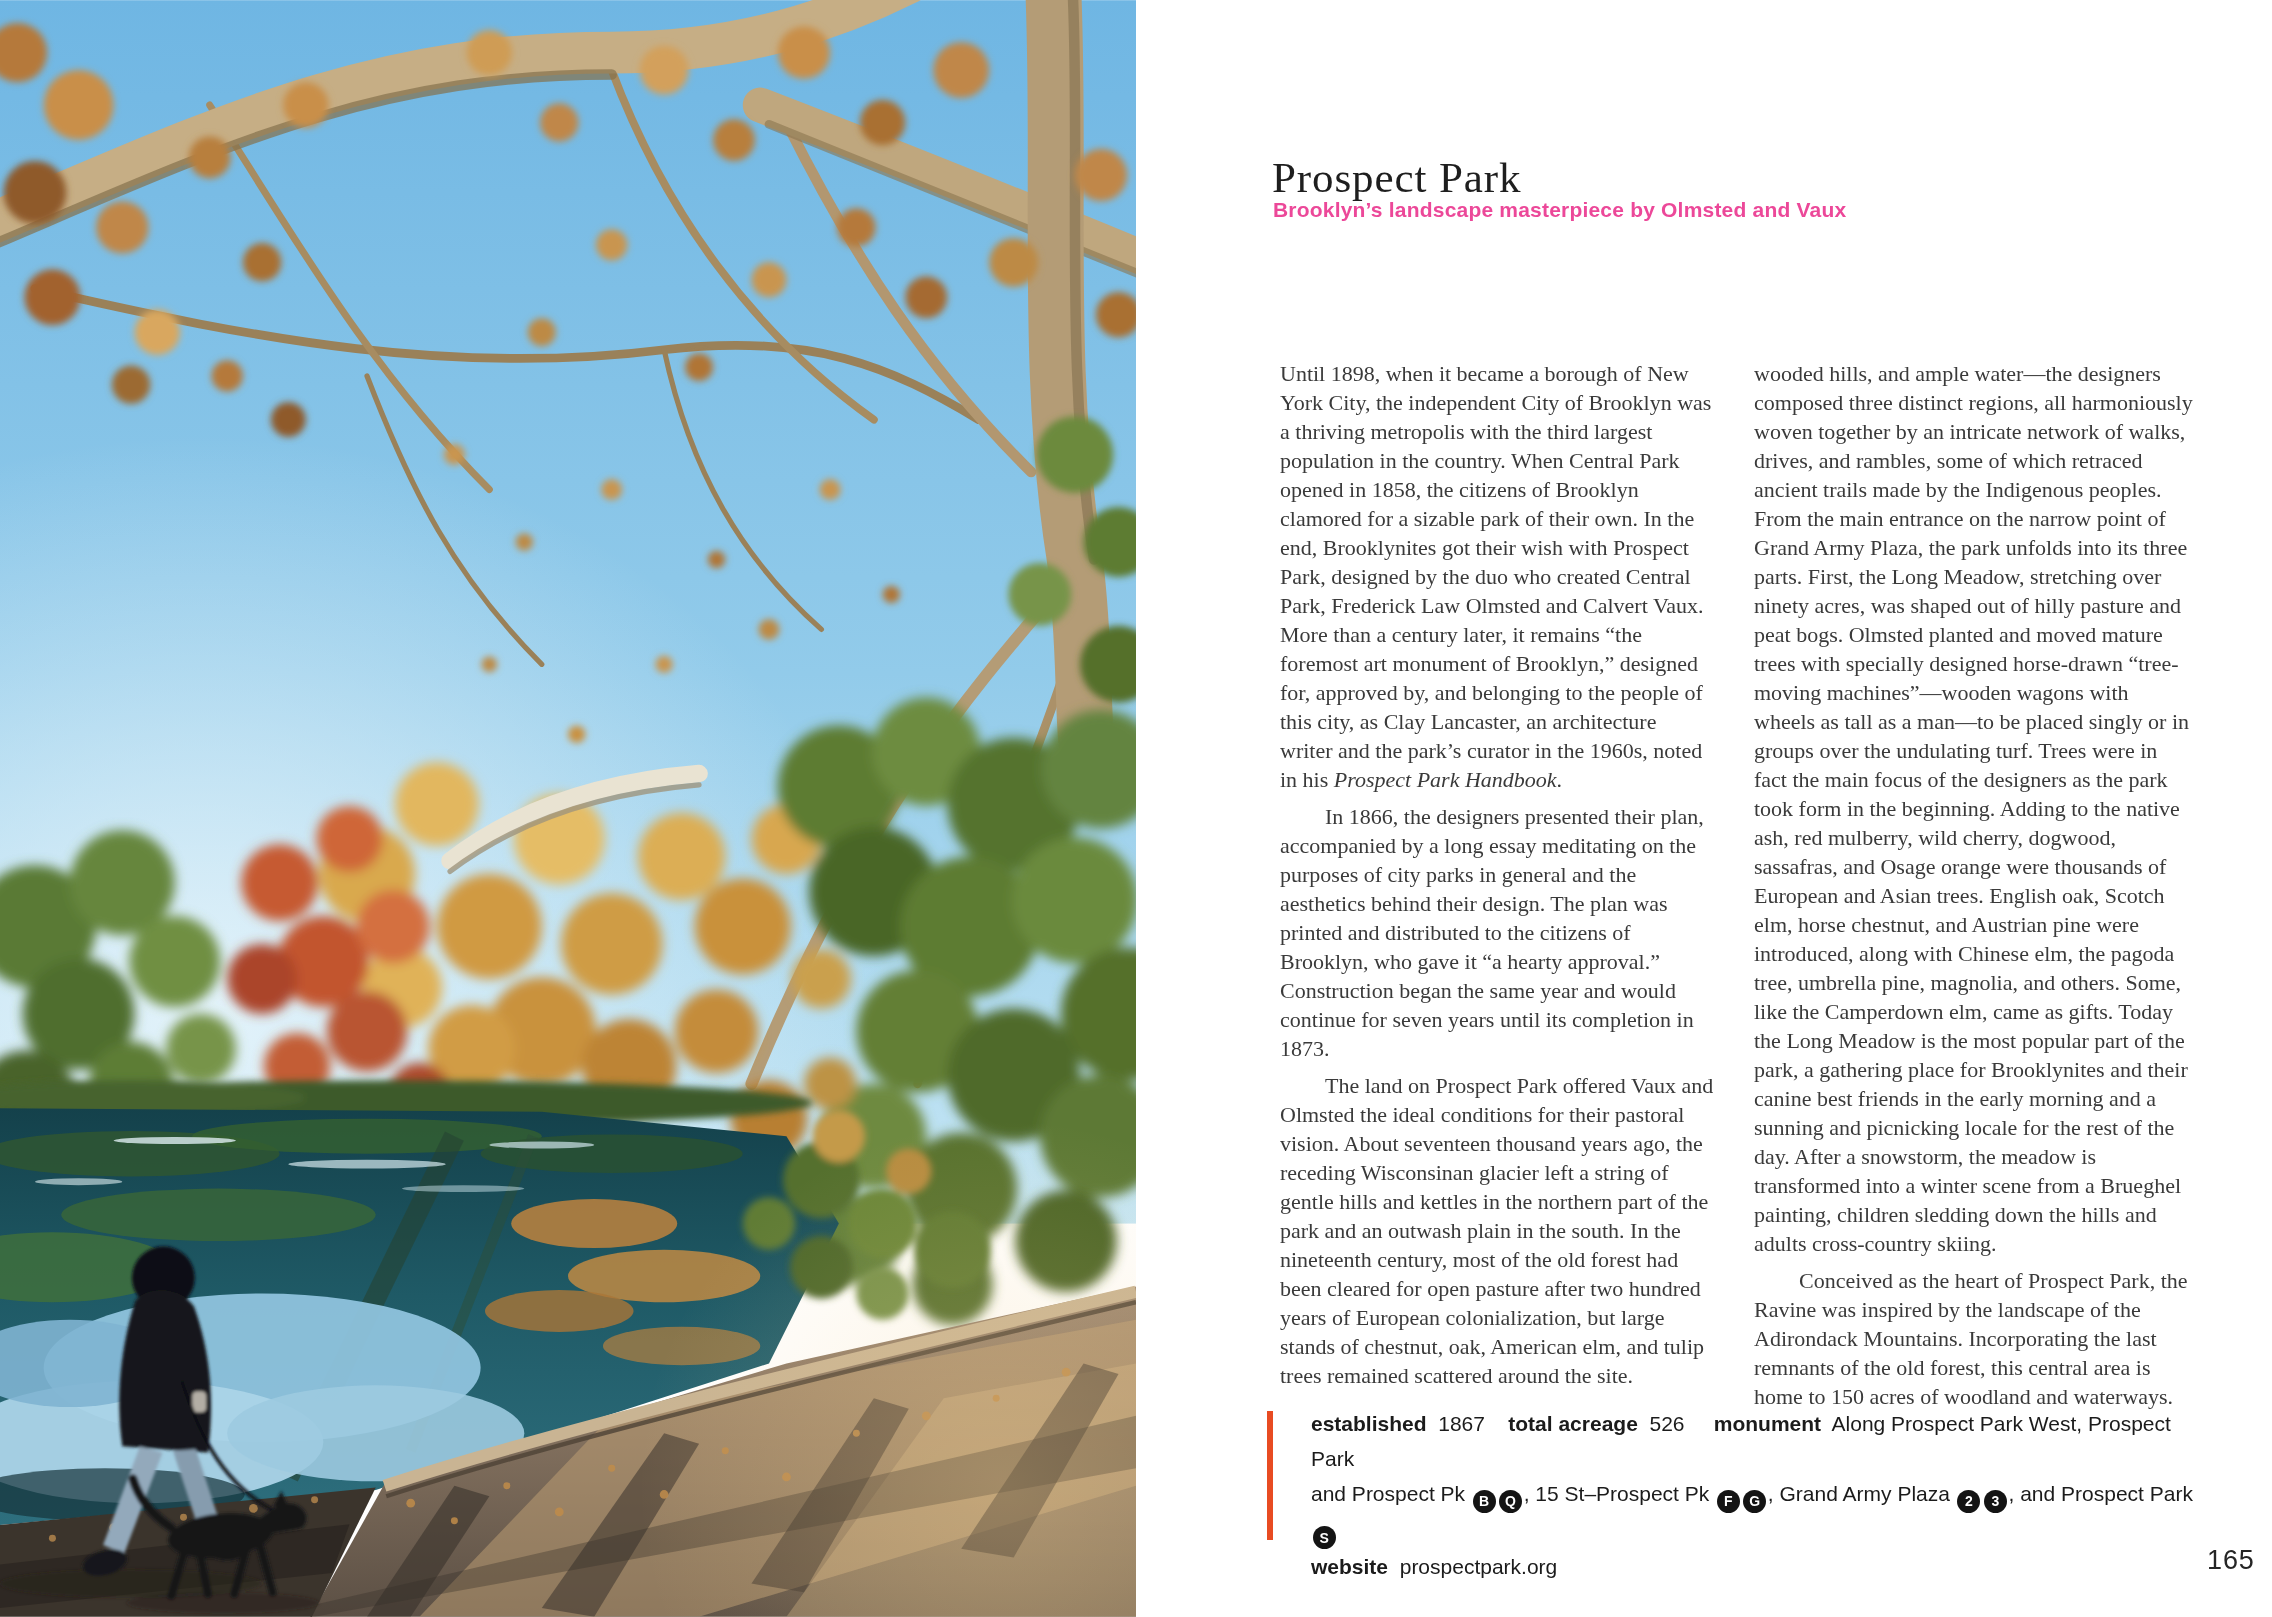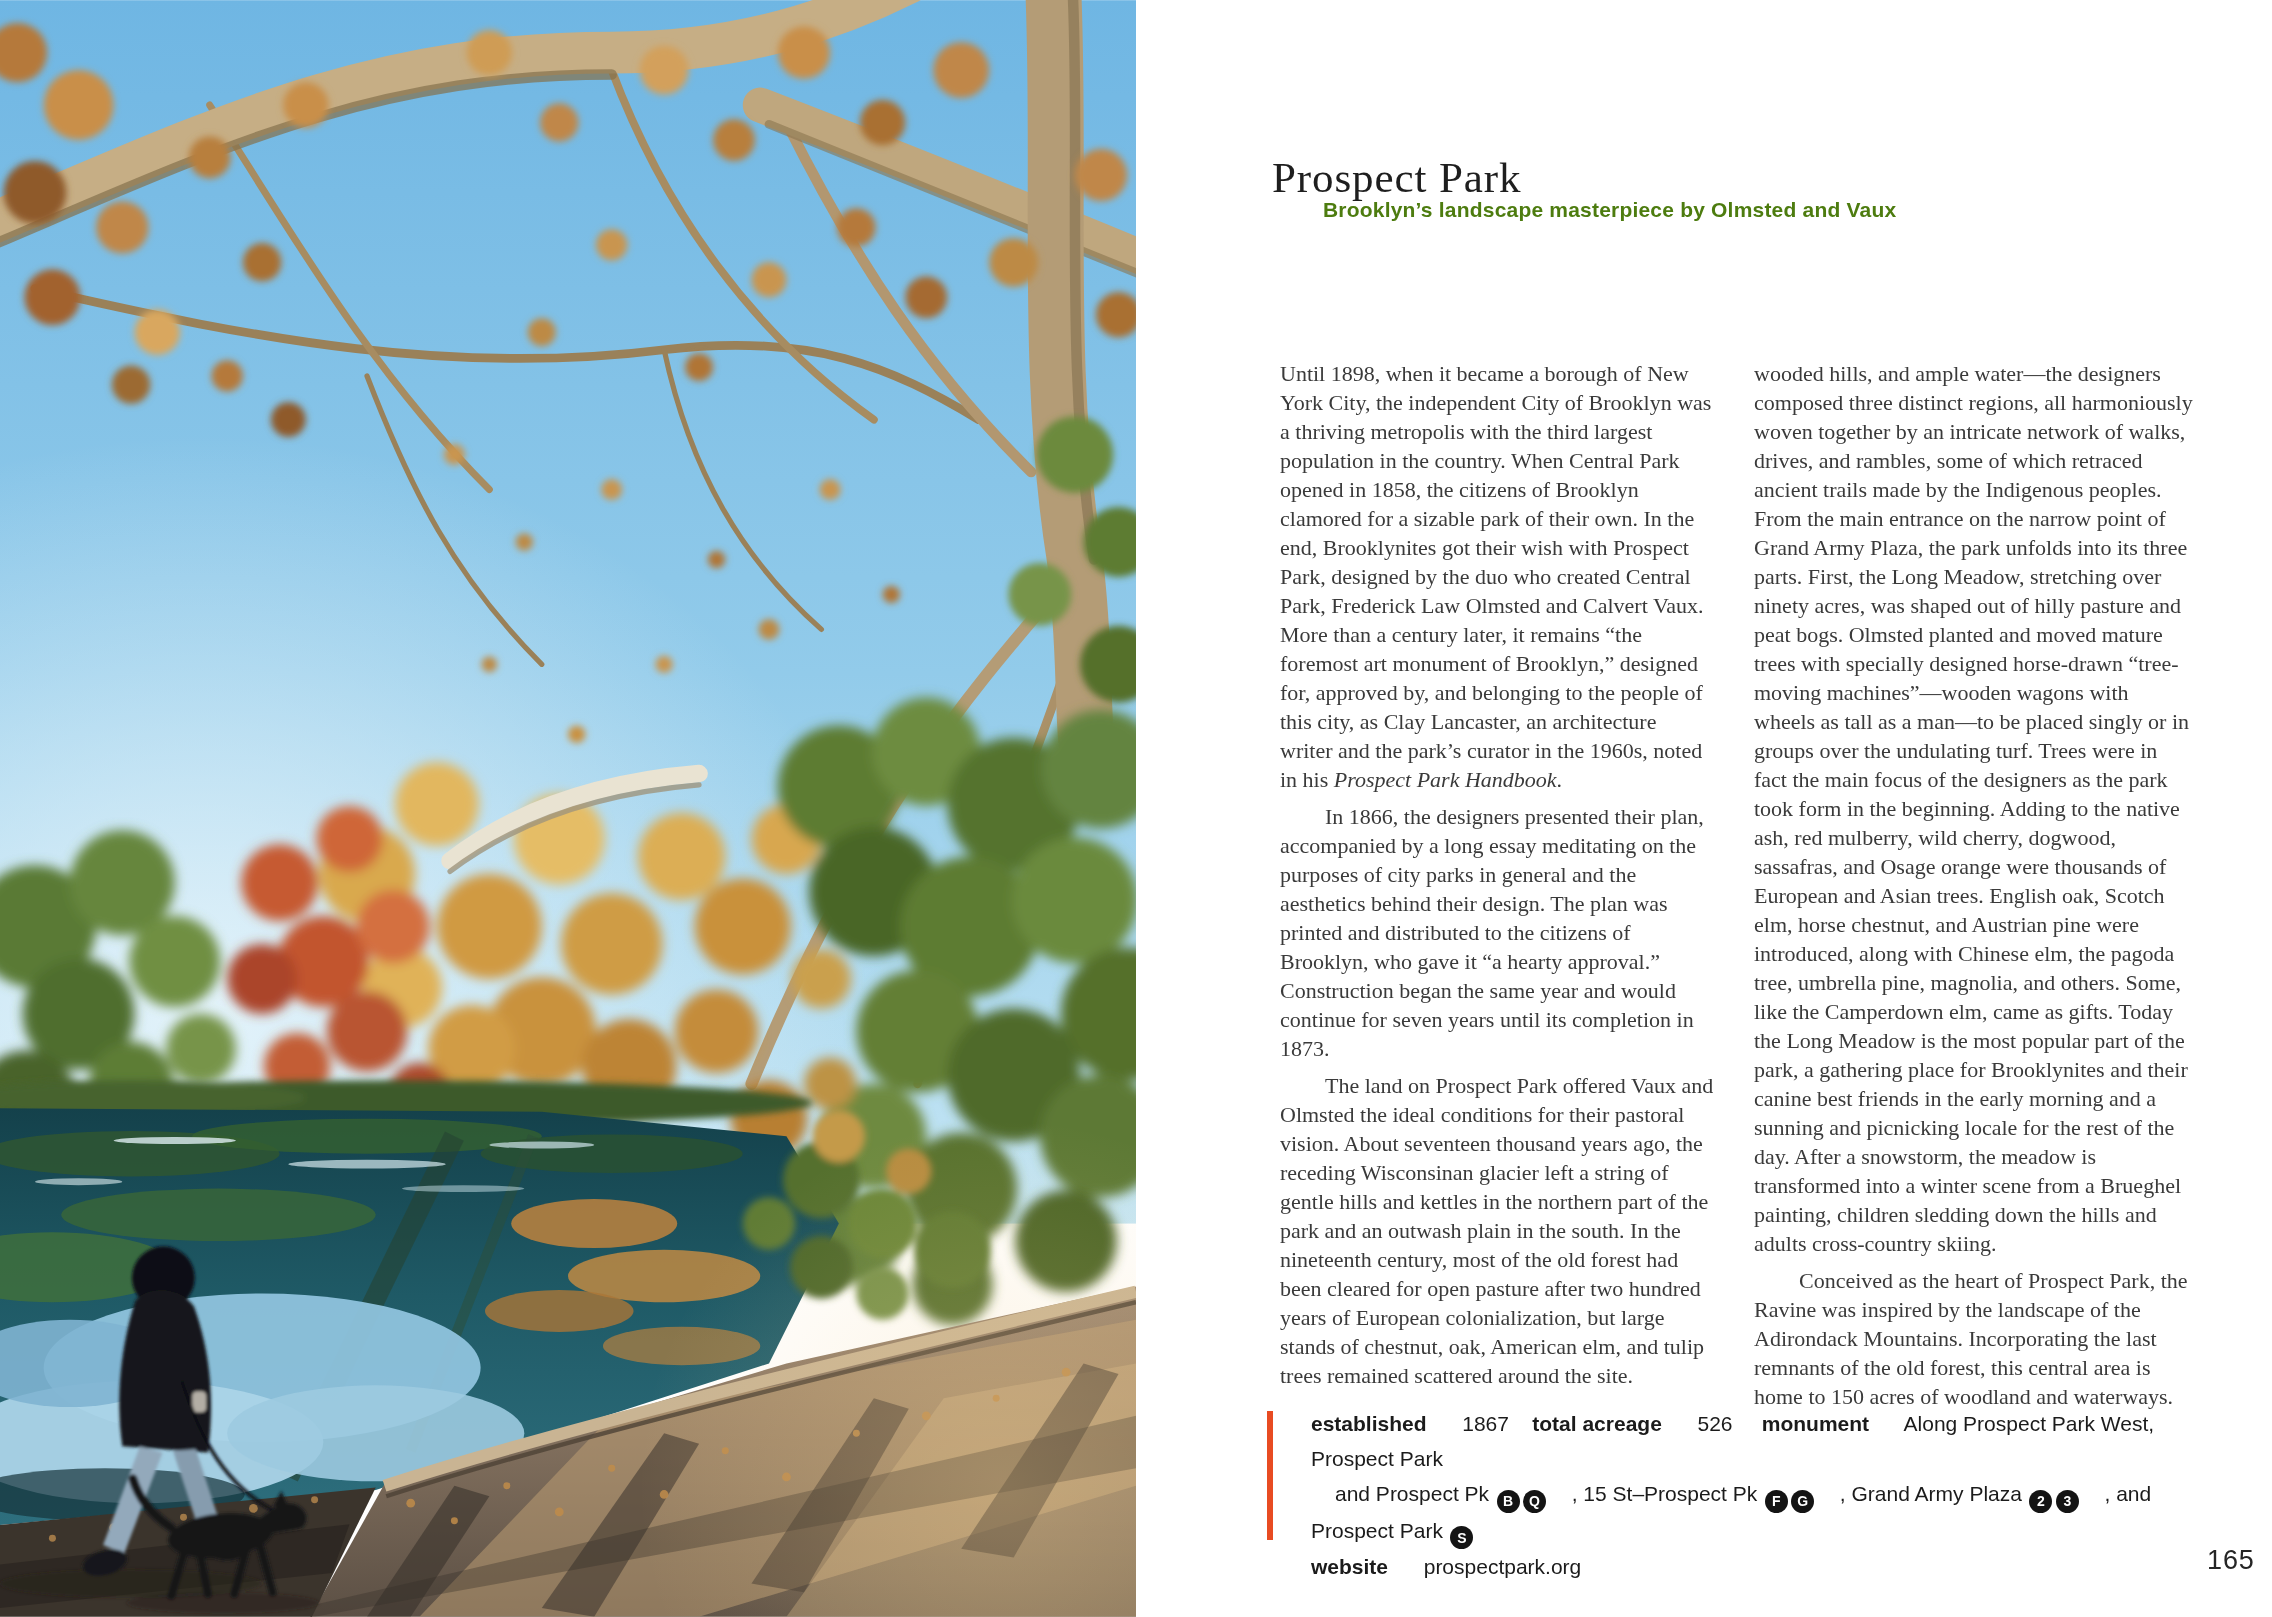--- a/index.html
+++ b/index.html
@@ -2,35 +2,35 @@
 <html style="font-size:14px"><head>
 <meta charset="utf-8">
 <style>
   html,body{margin:0;padding:0;}
   body{width:2273px;height:1617px;position:relative;background:#ffffff;overflow:hidden;
        font-family:"Liberation Serif",serif;-webkit-font-smoothing:antialiased;}
   .photo{position:absolute;left:0;top:0;width:1136px;height:1617px;overflow:hidden;}
   .photo svg{display:block;}
   .page-title{position:absolute;left:1272px;top:124px;font-family:"Liberation Serif",serif;
       font-size:43px;font-weight:400;color:#1e1e1e;letter-spacing:0.9px;}
-  .subtitle{position:absolute;left:1323px;top:198px;font-family:"Liberation Sans",sans-serif;
-      font-size:21px;font-weight:700;color:#4d7c0f;letter-spacing:0.2px;}
+  .subtitle{position:absolute;left:1273px;top:198px;font-family:"Liberation Sans",sans-serif;
+      font-size:21px;font-weight:700;color:#ec4899;letter-spacing:0.2px;}
   .col{position:absolute;top:351px;font-size:22px;line-height:29px;color:#3a3a3a;
       text-align:left;font-family:"Liberation Serif",serif;}
   .col-left{left:1272px;width:450px;}
   .col-right{left:1746px;width:456px;}
   .col p{margin:8px;}
   .col p.indent{text-indent:45px;}
   .ital{font-style:italic;}
   .info-bar{position:absolute;left:1267px;top:1411px;width:6.1px;height:129px;background:#e84b22;}
   .info-block{position:absolute;left:1311px;top:1406px;width:900px;
       font-family:"Liberation Sans",sans-serif;font-size:21px;line-height:35px;color:#1b1b1b;}
   .f-line{white-space:pre-wrap;}
   .fb{font-weight:700;}
-  .fr{font-weight:400;margin-left:24px;}
+  .fr{font-weight:400;}
   .badge{display:inline-flex;align-items:center;justify-content:center;
       width:23px;height:23px;border-radius:50%;background:#141414;color:#ffffff;
       font-family:"Liberation Sans",sans-serif;font-size:14px;font-weight:700;
       margin:0 1.7px;vertical-align:-5.2px;line-height:1;}
   .page-number{position:absolute;left:2187px;top:1545px;font-family:"Liberation Sans",sans-serif;
       font-size:27px;color:#252525;letter-spacing:0.9px;margin-left:20px;}
 </style>
 </head>
 <body>
 

